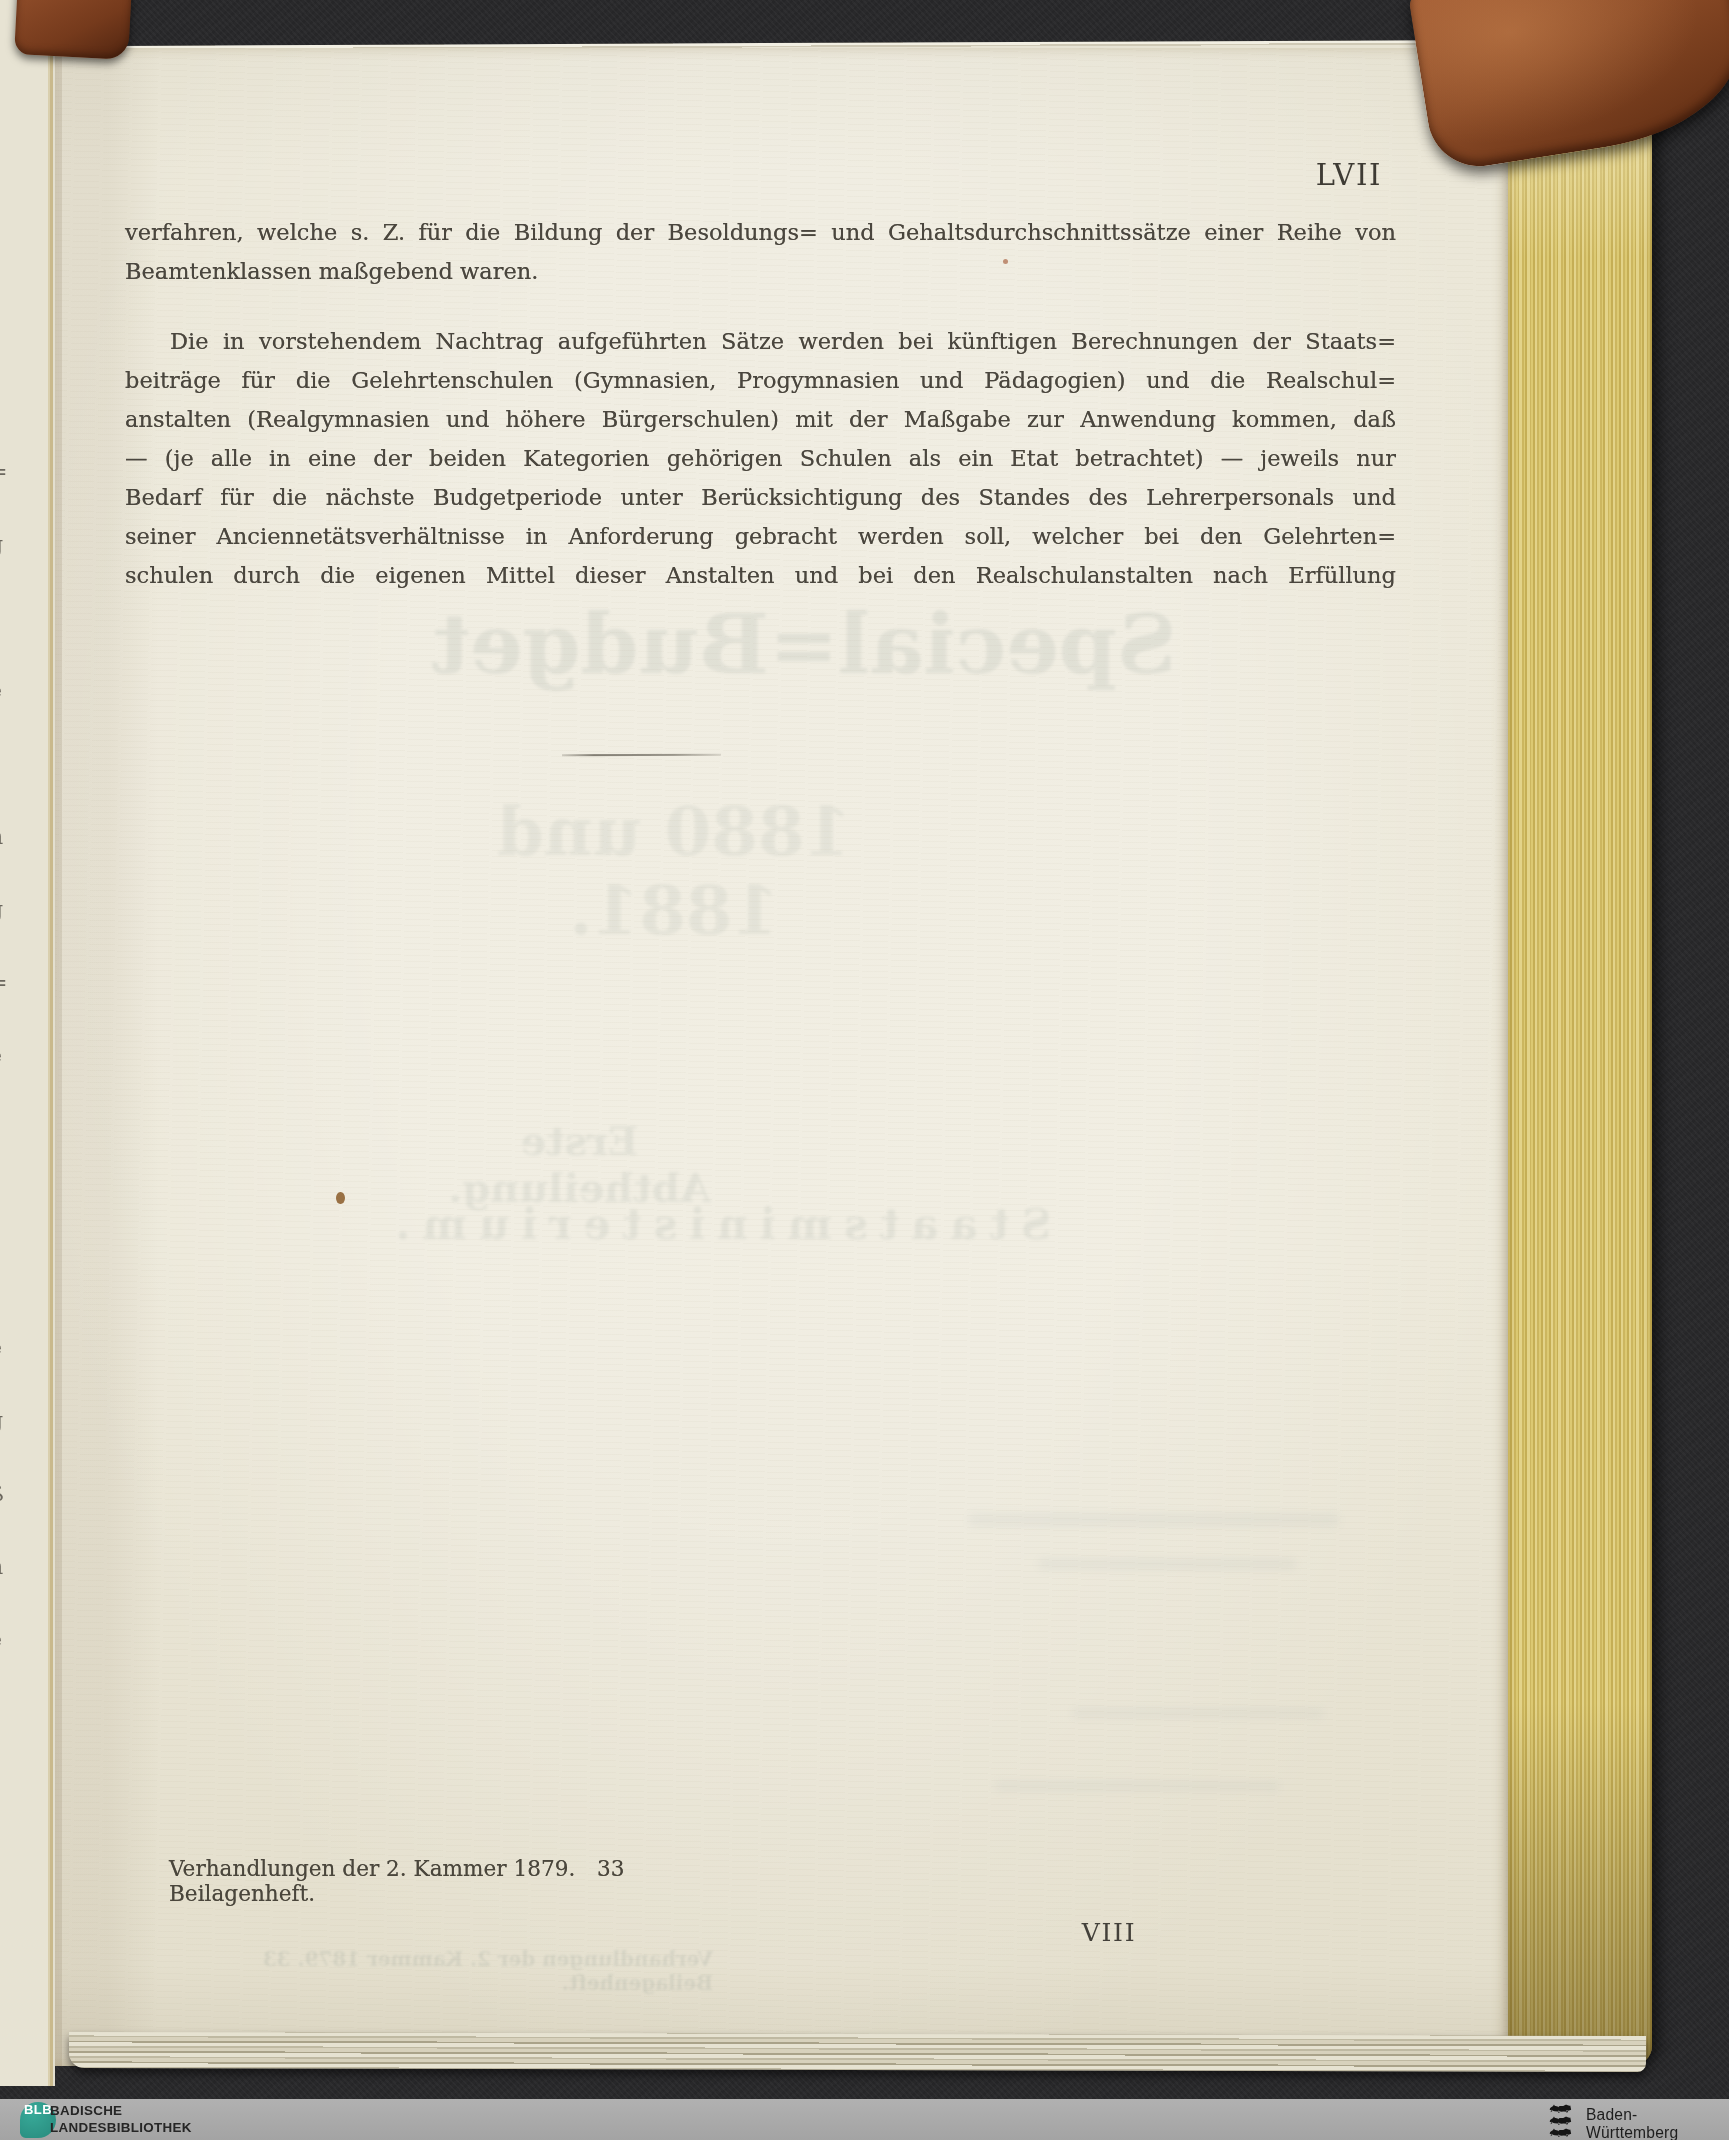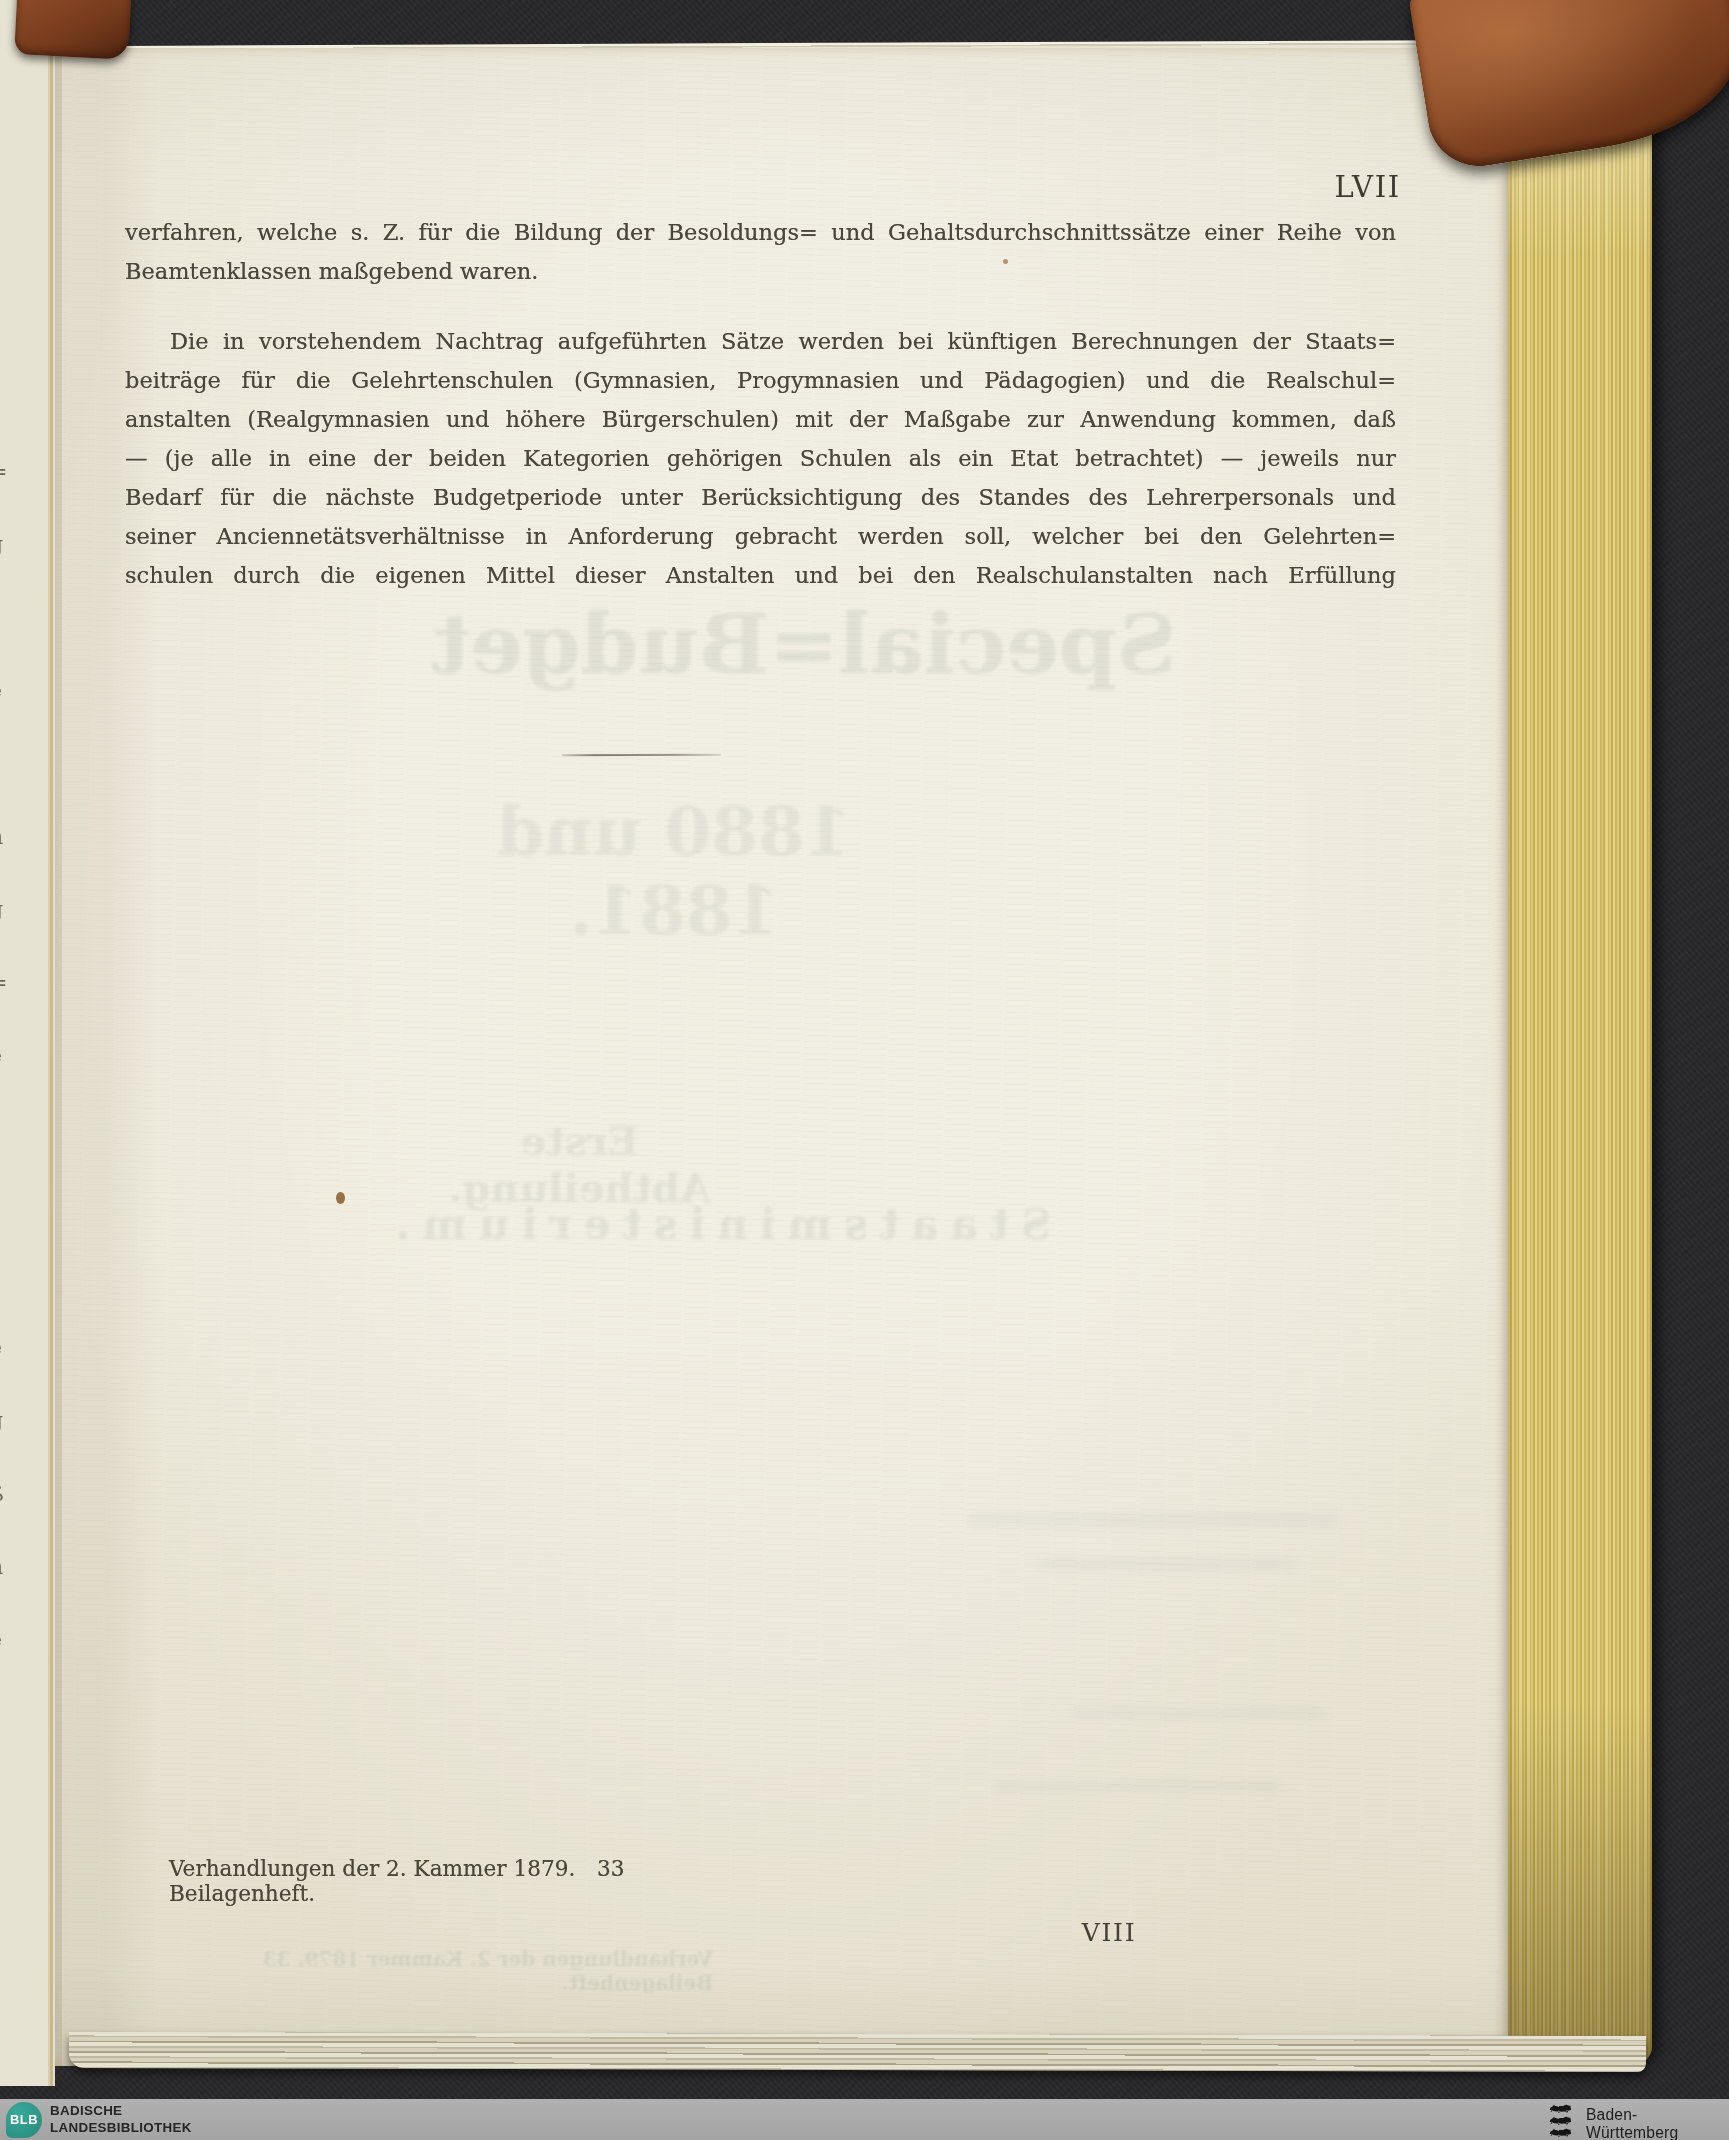--- a/index.html
+++ b/index.html
@@ -66,22 +66,22 @@
     box-shadow:0 7px 14px rgba(0,0,0,.6), inset 0 -5.2px 8.6px rgba(40,15,5,.6);
   }
   .leather-tl{
     position:absolute;left:15.6px;top:-17.3px;width:114px;height:74px;
     background:linear-gradient(150deg,#94502c 0,#753a1c 60%,#4f2410 100%);
     transform:rotate(3deg);border-radius:5.2px 8.6px 22.5px 15.6px;
     box-shadow:0 4.3px 8.6px rgba(0,0,0,.55), inset 0 -3.5px 7px rgba(40,15,5,.5);
   }
   
   .folio{
-    position:absolute;left:1297px;top:158px;width:104px;text-align:right;
-    font-size:29px;letter-spacing:1.7px;color:#3e3b34;margin-top:12px;
+    position:absolute;left:1297px;top:158px;width:104px;text-align:center;
+    font-size:29px;letter-spacing:1.7px;color:#3e3b34;
   }
   .textblock{position:absolute;left:125px;top:213px;width:1271px;color:#4a463e;
     font-size:22.5px;text-shadow:0 0 0.5px rgba(60,55,45,.65);}
   .bline{height:39px;line-height:39px;text-align:justify;text-align-last:justify;white-space:nowrap;}
   .bline.last{text-align-last:left;}
   .bline.indent{padding-left:45px;margin-top:31px;}
   .separator{
     position:absolute;left:562px;top:754px;width:159px;height:1.7px;
     background:linear-gradient(90deg, rgba(70,65,55,.2), rgba(70,65,55,.65) 20%, rgba(70,65,55,.5) 70%, rgba(70,65,55,.15));
     transform:rotate(-.2deg);
@@ -103,24 +103,24 @@
   .ghost-caption{left:177px;top:1947px;width:536px;font-size:20px;opacity:.16;filter:blur(1px);}
   .smudge{position:absolute;background:#7e8d96;opacity:.07;filter:blur(4.3px);border-radius:7px;}
   .speck{position:absolute;border-radius:50%;}
   
   .viewer-footer{
     position:absolute;left:0;top:2099px;width:1729px;height:42px;
     background:linear-gradient(180deg,#b1b1b1,#a3a3a3);
     font-family:"Liberation Sans", sans-serif;
   }
   .blb-badge{
-    position:absolute;left:6px;top:2.6px;width:36px;height:36px;
+    position:absolute;left:20px;top:2.6px;width:36px;height:36px;
     background:radial-gradient(circle at 35% 30%, #38aa99, #27897c);
     border-radius:50% 50% 50% 16%;
-    display:flex;align-items:center;justify-content:center;
+    display:flex;justify-content:center;
     color:#fff;font-size:13px;font-weight:bold;letter-spacing:0.4px;
   }
   .blb-name{
     position:absolute;left:50px;top:4.3px;color:#262626;
     font-size:13.4px;font-weight:bold;line-height:16.4px;letter-spacing:0.3px;
   }
   .bw-logo{position:absolute;left:1548px;top:1.7px;width:26px;height:38px;
     display:flex;flex-direction:column;justify-content:center;gap:0.9px;}
   .bw-logo svg{display:block;}
   .bw-name{

